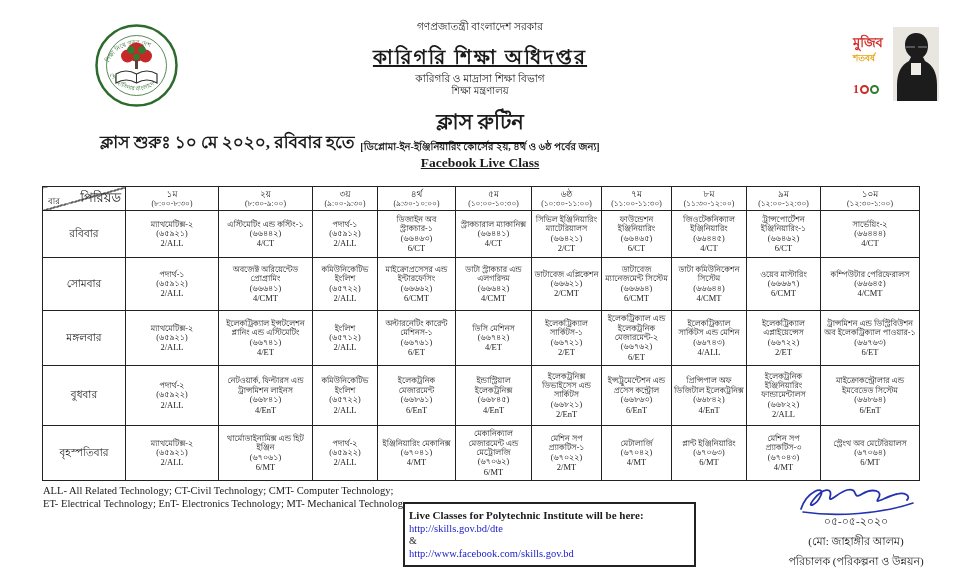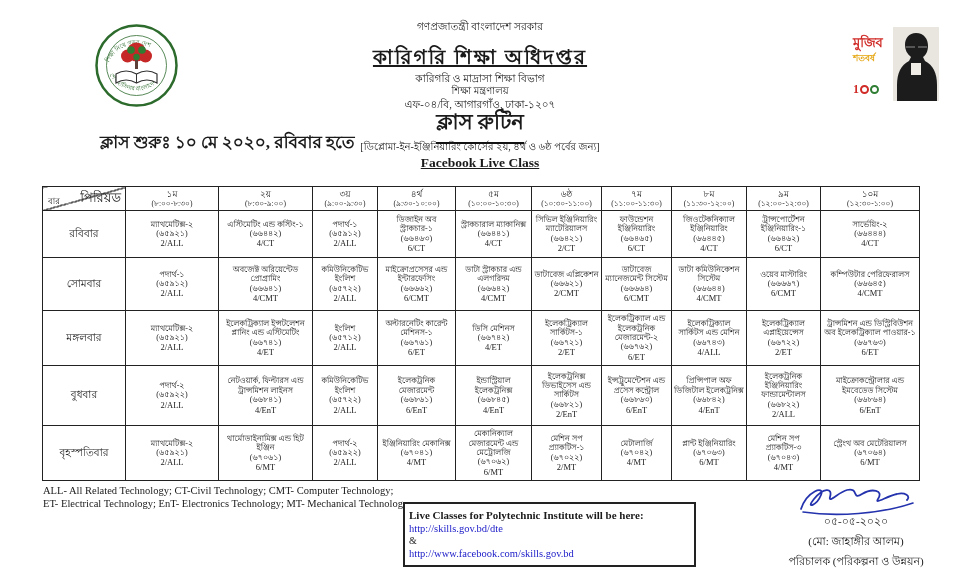--- a/index.html
+++ b/index.html
@@ -9,21 +9,21 @@
 
   
   .head-center { position:absolute; left:0; right:0; top:20px; text-align:center; line-height:1.25; }
   .h-gov   { font-size:10.5px; }
   .h-org   { font-size:20px; font-weight:bold; letter-spacing:2px; margin-top:12px;text-decoration:underline; }
   .h-div   { font-size:10.5px; margin-top:2px; }
   .h-min   { font-size:10px; }
   .h-addr  { font-size:10.5px; }
   .doc-title { position:absolute; left:0; right:0; top:106px; text-align:center; }
   .doc-title span { display:inline-block; font-size:21px; font-weight:bold; border-bottom:2.5px solid #111; padding-bottom:1px; }
-  .doc-sub { position:absolute; left:0; right:0; top:139px; text-align:center; font-size:10px; font-weight:normal; }
+  .doc-sub { position:absolute; left:0; right:0; top:139px; text-align:center; font-size:10px; font-weight:bold; }
   .doc-platform { position:absolute; left:0; right:0; top:155px; text-align:center; font-size:13.5px; font-weight:bold; text-decoration:underline; }
   .start-note { position:absolute; left:100px; top:129px; font-size:17px; font-weight:bold; }
 
   
   .logo-left { position:absolute; left:94px; top:23px; width:85px; height:85px; }
   .logo-right { position:absolute; left:851px; top:27px; width:88px; height:74px; background:#fff; }
   .mj-name { position:absolute; left:2px; top:6px; color:#d02b27; font-weight:bold; font-size:13px; }
   .mj-shoto { position:absolute; left:2px; top:24px; color:#e6a817; font-weight:bold; font-size:9px; }
   .mj-100 { position:absolute; left:2px; bottom:4px; font-weight:bold; font-size:12px; color:#d02b27; letter-spacing:1px; }
   .mj-100 .z1 { display:inline-block; width:9px; height:9px; border:2.5px solid #d02b27; border-radius:50%; vertical-align:-1px; }
@@ -108,21 +108,20 @@
       <path d="M13,20 L22,20 M25,20 L34,20" stroke="#555" stroke-width="2"></path>
       <rect x="18" y="36" width="10" height="12" fill="#f0ede6"></rect>
     </svg>
   </div>
 
   <div class="head-center">
     <div class="h-gov">গণপ্রজাতন্ত্রী বাংলাদেশ সরকার</div>
     <div class="h-org">কারিগরি শিক্ষা অধিদপ্তর</div>
     <div class="h-div">কারিগরি ও মাদ্রাসা শিক্ষা বিভাগ</div>
     <div class="h-min">শিক্ষা মন্ত্রণালয়</div>
-    <div class="h-addr">এফ-০৪/বি, আগারগাঁও, ঢাকা-১২০৭</div>
   </div>
 
   <div class="start-note">ক্লাস শুরুঃ ১০ মে ২০২০, রবিবার হতে</div>
 
   <div class="doc-title"><span>ক্লাস রুটিন</span></div>
   <div class="doc-sub">[ডিপ্লোমা-ইন-ইঞ্জিনিয়ারিং কোর্সের ২য়, ৪র্থ ও ৬ষ্ঠ পর্বের জন্য]</div>
   <div class="doc-platform">Facebook Live Class</div>
 
   <table class="routine" id="routine">
     <colgroup>

